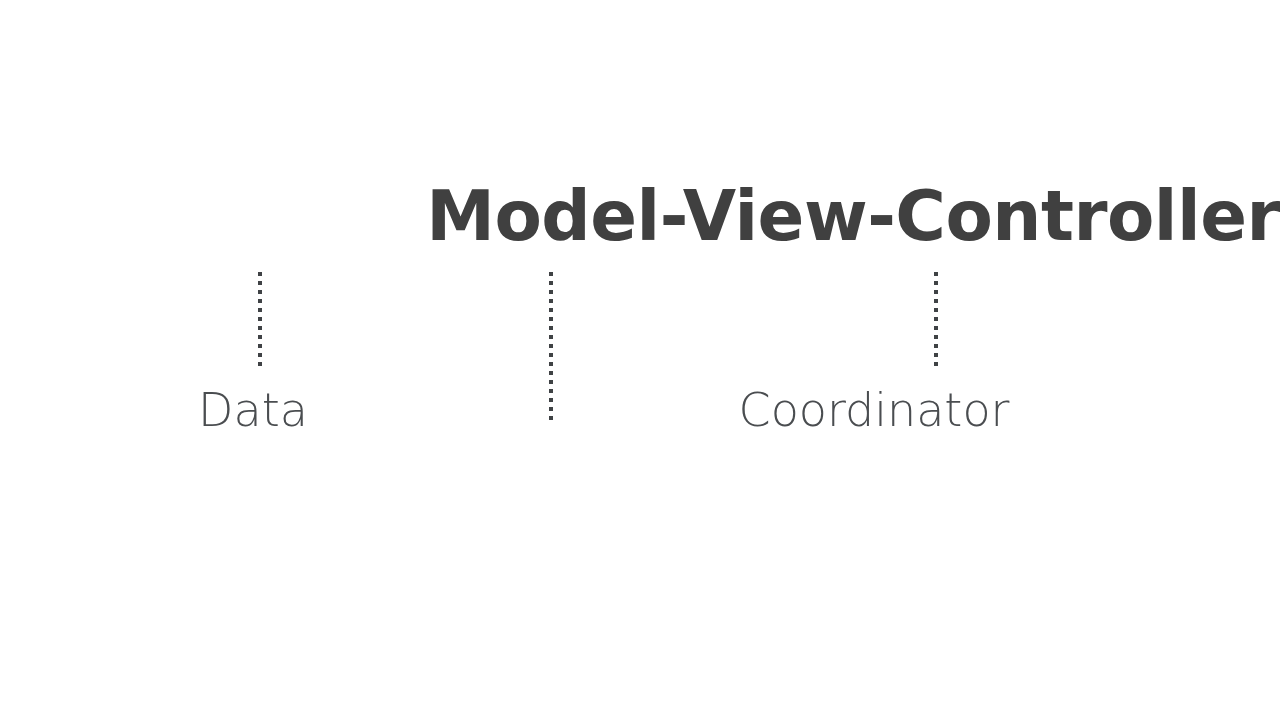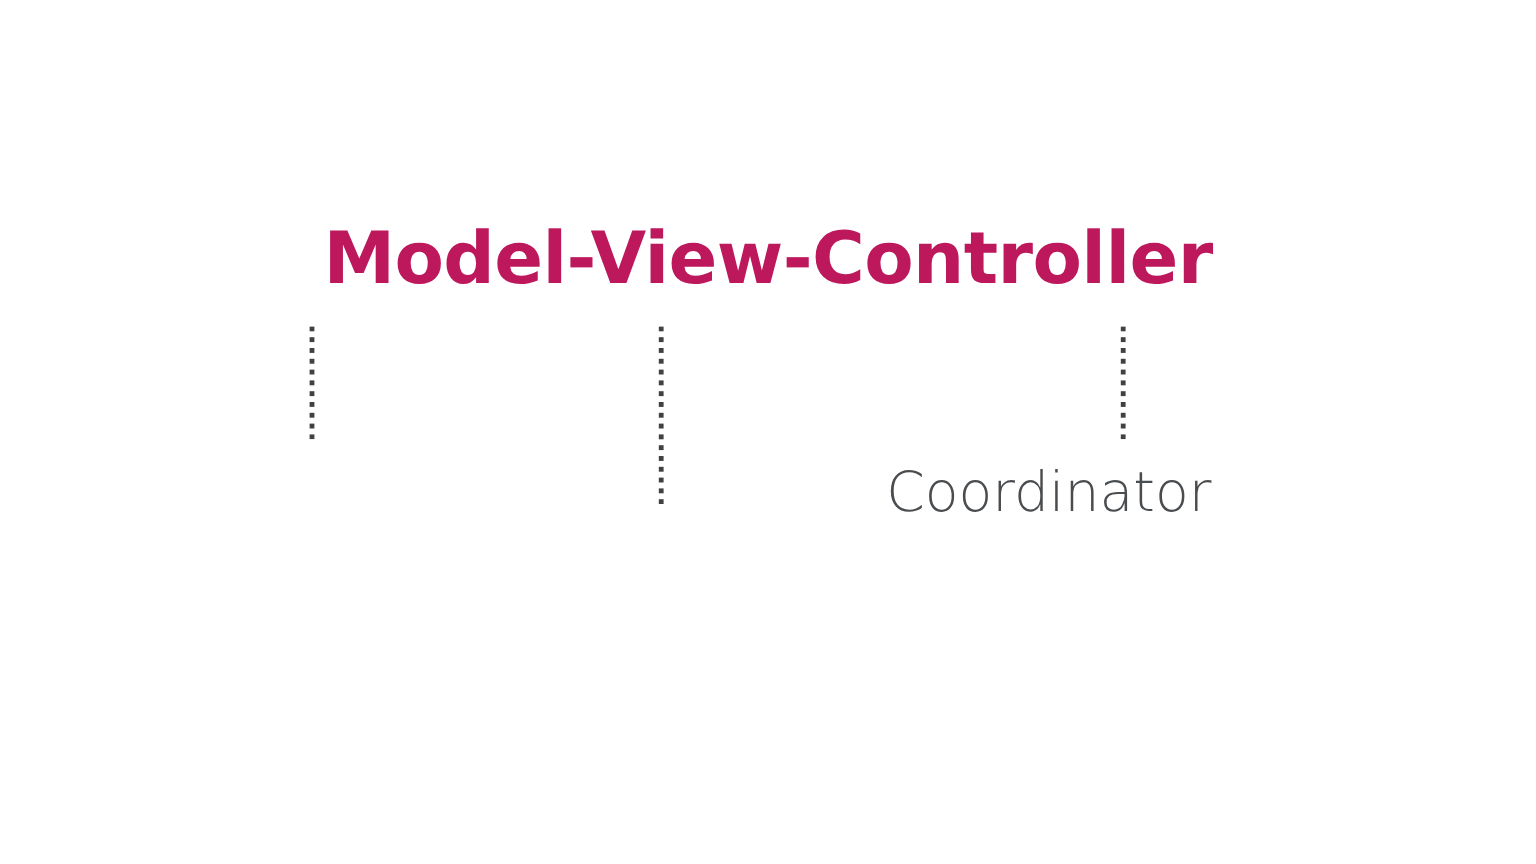--- a/index.html
+++ b/index.html
@@ -20,27 +20,27 @@
     height: 720px;
     background: #ffffff;
   }
 
   
   #title {
     position: absolute;
     left: 0;
     top: 166px;
     width: 1280px;
-    text-align: center;
+    text-align: right;
     font-family: "DejaVu Sans", sans-serif;
     font-weight: 700;
-    font-size: 60px;
+    font-size: 69px;
     line-height: 100px;
     letter-spacing: -0.5px;
-    color: #be185d;
+    color: #404040;
     white-space: nowrap;
   }
 
   
   .connector {
     position: absolute;
     width: 4px;
     background-image: linear-gradient(
       to bottom,
       #3f4245 0px,
@@ -100,17 +100,18 @@
 <div id="slide">
 
   <div id="title">Model-View-Controller</div>
 
   <div class="connector" id="connector-model"></div>
 
   <div class="connector" id="connector-view"></div>
 
   <div class="connector" id="connector-controller"></div>
 
+  <div class="annotation" id="label-data">Data</div>
 
 
   <div class="annotation" id="label-coordinator">Coordinator</div>
 
 </div>
 
 </body></html>

